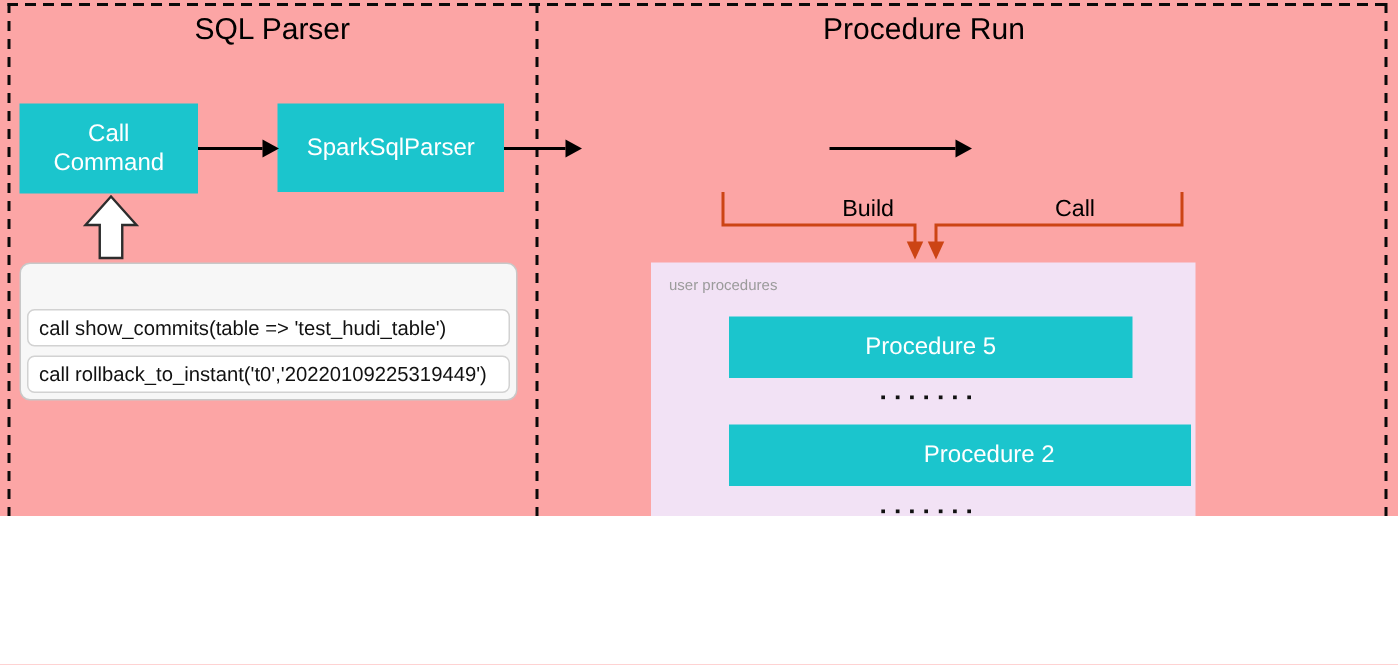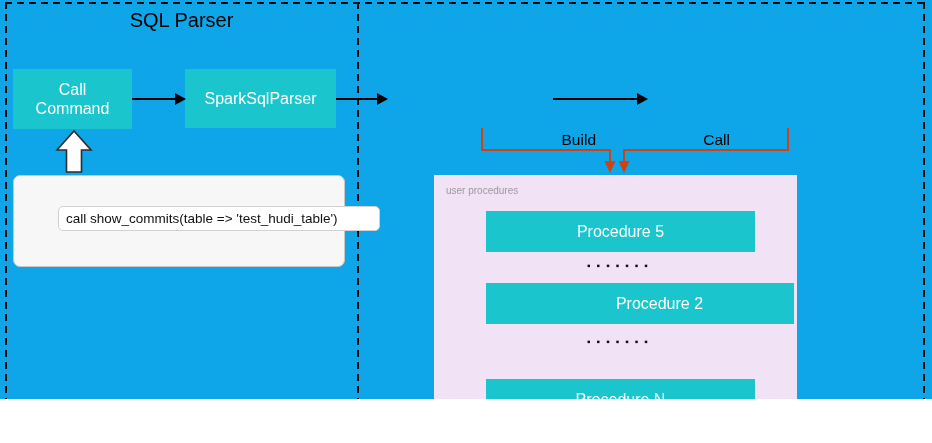--- a/index.html
+++ b/index.html
@@ -1,17 +1,17 @@
 <!DOCTYPE html>
 <html style="--node-fill: #1BC5CD; --container-fill: #F2E2F5; --flow-arrow: #CC4414; --black-arrow: #000000;"><head>
 <meta charset="utf-8">
 <style>
   html,body{margin:0;padding:0;background:#fff;}
   #stage{
-    position:relative;width:932px;height:399px;background:#0ea5e9;overflow:hidden;
+    position:relative;width:932px;height:344px;background:#fca5a5;overflow:hidden;
     font-family:"Liberation Sans","DejaVu Sans",sans-serif;color:#000;
   }
   .abs{position:absolute;}
   
   .dash-v{width:2px;background:repeating-linear-gradient(180deg,#0a0a0a 0 7px,transparent 7px 12px);}
   .dash-h{height:2px;background:repeating-linear-gradient(90deg,#0a0a0a 0 7px,transparent 7px 12px);}
   
   .panel-title{font-size:20px;line-height:24px;text-align:center;color:#000;}
   
   .node{
@@ -19,21 +19,21 @@
     text-align:center;font-size:16px;line-height:19px;
   }
   
   .sql-box{
     background:#F7F7F7;border:1px solid #C8C8C8;border-radius:7px;box-sizing:border-box;
   }
   .sql-header{font-size:15.5px;color:#111;padding:7px 0 0 10px;}
   .sql-row{
     position:absolute;left:4px;width:322px;height:25px;background:#fff;border:1px solid #D2D2D2;
     border-radius:5px;box-sizing:border-box;display:flex;align-items:center;padding-left:7px;
-    font-size:13.5px;color:#111;white-space:nowrap;margin-left:40px;
+    font-size:13.5px;color:#111;white-space:nowrap;
   }
   
   .proc-container{background:var(--container-fill,#F2E2F5);}
   .proc-label{font-size:10px;color:#9B9B9B;}
   .proc-node{
     position:absolute;left:52px;width:269px;height:41px;background:var(--node-fill,#1BC5CD);
     color:#fff;display:flex;align-items:center;justify-content:center;font-size:16px;
   }
   .dots{
     position:absolute;left:52px;width:269px;height:18px;text-align:center;line-height:18px;
@@ -51,33 +51,35 @@
 <body>
 
 <div id="stage">
 
   <div class="abs dash-h" style="left:5px;top:2px;width:920px;"></div>
   <div class="abs dash-v" style="left:5px;top:2px;height:411px;"></div>
   <div class="abs dash-v" style="left:357px;top:2px;height:411px;"></div>
   <div class="abs dash-v" style="left:923px;top:2px;height:411px;"></div>
 
   <div class="abs panel-title" style="left:5px;top:8px;width:353px;">SQL Parser</div>
+  <div class="abs panel-title" style="left:486px;top:8px;width:260px;">Procedure Run</div>
 
   <div class="abs node" style="left:13px;top:69px;width:119px;height:60px;padding:0 24px;box-sizing:border-box;">
     <span>Call Command</span>
   </div>
   <div class="abs node" style="left:185px;top:69px;width:151px;height:59px;">
     <span>SparkSqlParser</span>
   </div>
 
   <div class="abs edge-label" style="left:516px;top:131px;width:80px;">Build</div>
   <div class="abs edge-label" style="left:650px;top:131px;width:80px;">Call</div>
 
   <div class="abs sql-box" style="left:13px;top:175px;width:332px;height:92px;">
     <div class="sql-row" style="top:30px;">call show_commits(table =&gt; 'test_hudi_table')</div>
+    <div class="sql-row" style="top:61px;">call rollback_to_instant('t0','20220109225319449')</div>
   </div>
 
   <div class="abs proc-container" style="left:434px;top:175px;width:363px;height:243px;">
     <div class="proc-label" style="position:absolute;left:12px;top:10px;">user procedures</div>
     <div class="proc-node" style="top:36px;">Procedure 5</div>
     <div class="dots" style="top:82px;">▪▪▪▪▪▪▪</div>
     <div class="proc-node" style="top:108px;padding-left:39px;">Procedure 2</div>
     <div class="dots" style="top:158px;">▪▪▪▪▪▪▪</div>
     <div class="proc-node" style="top:181px;margin-top:23px;">Procedure N</div>
   </div>

